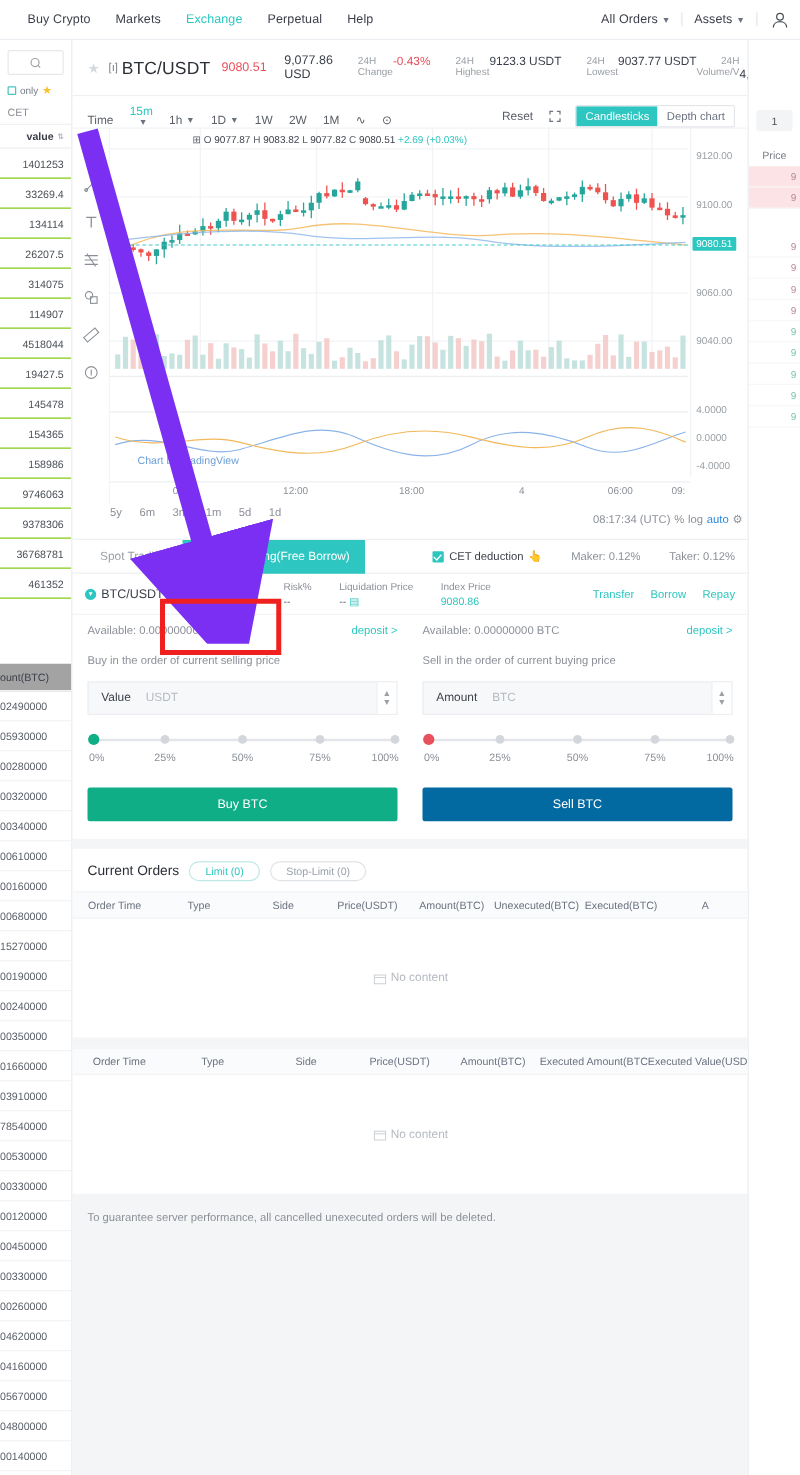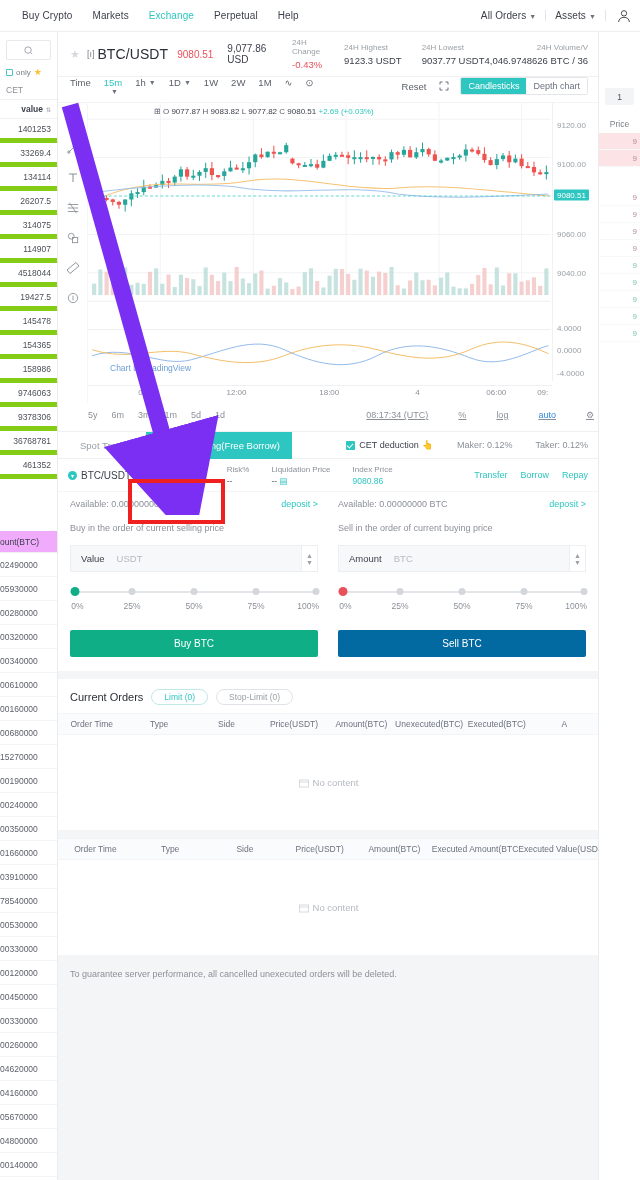--- a/index.html
+++ b/index.html
@@ -49,31 +49,31 @@
   .lb-tab { padding: 5px 6px 4px; font-size: 8.5px; color: #8b9098; border-bottom: 1px solid #eef0f2;}
   .lb-head {
     display: flex; align-items: center; justify-content: flex-end; gap: 3px;
     padding: 4px 6px; font-size: 8.5px; font-weight: bold; color: #3b3f4a;
     border-bottom: 1px solid #eef0f2;
   }
   .lb-sort { font-size: 6px; color: #b5bac1; }
   .lb-row {
     height: 24px; display: flex; align-items: center; justify-content: flex-end;
     padding-right: 6px; font-size: 8.5px; color: #4b5057;
-    border-bottom: 5px solid #84cc16;
+    border-bottom: 1px solid #84cc16;
   }
   .lb-gap { height: 52px; }
   .lb-row2 {
     height: 24px; display: flex; align-items: center; justify-content: flex-start;
     padding-left: 0px; font-size: 8.5px; color: #5a5f68;
     border-bottom: 1px solid #f2f4f6; overflow: hidden; white-space: nowrap;
   }
   .lb-head2 {
     height: 22px; display:flex; align-items:center; justify-content:flex-start;
-    font-size: 8.5px; color: #3b3f4a; background: #f0abfc;
+    font-size: 8.5px; color: #3b3f4a; background: #a3a3a3;
     border-bottom: 1px solid #eef0f2; overflow: hidden; white-space: nowrap;
   }
 
   
   .rightbar {
     position: absolute; top: 32px; right: 0; width: 42px; bottom: 0;
     background: #fff; border-left: 1px solid #e9ebee; overflow: hidden;
   }
   .rb-top { height: 42px; }
   .rb-chip {
@@ -103,33 +103,33 @@
   
   .ticker {
     background: #fff; height: 45px; display: flex; align-items: center;
     padding: 0 10px 0 12px; border-bottom: 1px solid #eef0f2;
   }
   .tk-star { color: #d6d9de; font-size: 11px; margin-right: 7px; }
   .tk-ico { font-size: 9px; color: #7b8089; margin-right: 3px; }
   .tk-pair { font-size: 14px; color: #2b2f36; letter-spacing: .1px; }
   .tk-last { font-size: 10px; color: #e8505b; margin-left: 9px; }
   .tk-usd { font-size: 10px; color: #3b3f4a; margin-left: 14px; }
-  .tk-col { margin-left: 20px; display: flex; flex-direction: column; align-items: flex-start; justify-content: flex-end; }
+  .tk-col { margin-left: 20px; display: flex; flex-direction: row; align-items: flex-start; justify-content: flex-end; }
   .tk-col.r { margin-left: auto; align-items: flex-end; text-align: right; }
   .tk-lab { font-size: 8px; color: #9aa0a6; margin-bottom: 3px; }
   .tk-val { font-size: 9.5px; color: #3b3f4a; white-space: nowrap; }
   .tk-val.down { color: #e8505b; }
 
   
   .chartcard {
     background: #fff; margin: 0; height: 355px; position: relative;
     border-bottom: 1px solid #eef0f2;
   }
   .chart-toolbar {
-    height: 26px; display: flex; align-items: flex-start; padding: 0 10px 0 12px;
+    height: 26px; display: flex; align-items: flex-end; padding: 0 10px 0 12px;
     font-size: 9.5px; color: #5a5f68; border-bottom: 1px solid #f2f4f6;
   }
   .ct-item { margin-right: 13px; display: flex; align-items: center; white-space: nowrap; }
   .ct-item.act { color: #2ec6c0; flex-direction: column; }
   .ct-right { margin-left: auto; display: flex; align-items: center; }
   .ct-reset { font-size: 9.5px; color: #5a5f68; margin-right: 12px; margin-left: 20px; }
   .ct-expand { width: 12px; height: 12px; color: #6b7280; margin-right: 10px; }
   .ct-seg { display: flex; border: 1px solid #e3e5e9; border-radius: 2px; overflow: hidden; }
   .ct-seg div { font-size: 9px; padding: 3px 7px; color: #6b7280; background: #fff; white-space: nowrap;}
   .ct-seg div.on { background: #2ec6c0; color: #fff; }
@@ -160,24 +160,24 @@
     position: absolute; left: 1px; transform: translateY(-50%);
     background: #2ec6c0; color: #fff; font-size: 8px; padding: 1px 3px; border-radius: 1px;
   }
   .time-axis {
     position: absolute; left: 30px; right: 46px; bottom: 32px; height: 14px;
     font-size: 8px; color: #8b9098; border-top: 1px solid #eef0f2;
   }
   .ta-l { position: absolute; top: 2px; transform: translateX(-50%); }
   .chart-foot {
     position: absolute; left: 30px; right: 4px; bottom: 6px; height: 20px;
-    display: flex; align-items: center; font-size: 9px; color: #8b9098;
+    display: flex; font-size: 9px; color: #8b9098;
   }
   .cf-i { margin-right: 14px; }
-  .cf-r { margin-left: auto; display: flex; align-items: center; gap: 30px; text-decoration: underline; }
+  .cf-r { margin-left: auto; display: flex; align-items: center; gap: 3px; }
   .cf-r .blue { color: #2b8ae0; }
   .tv-credit {
     position: absolute; left: 52px; bottom: 58px; font-size: 8.5px; color: #6c9fd8; z-index: 5;
   }
 
   
   .tradepanel { background: #fff; margin: 0; }
   .tp-tabs {
     height: 27px; display: flex; align-items: center; padding-left: 10px;
     border-bottom: 1px solid #eef0f2;

